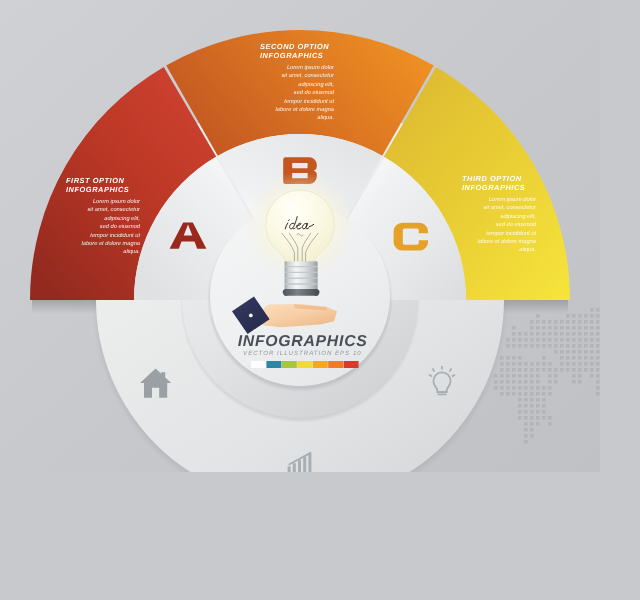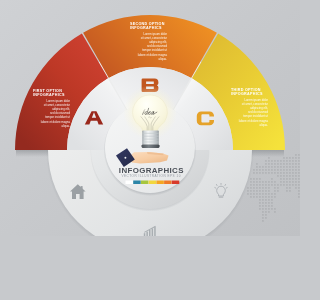--- a/index.html
+++ b/index.html
@@ -1,17 +1,17 @@
 <!DOCTYPE html>
 <html><head>
 <meta charset="utf-8">
 <style>
   html,body{margin:0;padding:0;width:300px;height:300px;overflow:hidden;background:#c7c9cc;}
   body{font-family:"Liberation Sans",sans-serif;}
-  #stage{position:relative;width:300px;height:236px;overflow:hidden;}
+  #stage{position:relative;width:300px;height:236px;overflow:hidden;font-style:italic;}
   svg{display:block;}
   .ttl{font-weight:bold;font-size:3.7px;letter-spacing:.28px;fill:#ffffff;}
   .bdy{font-size:2.85px;fill:#ffffff;opacity:.93;}
   .infoT{font-weight:bold;font-size:7.9px;letter-spacing:.37px;fill:#4a4f57;}
   .infoS{font-size:3.05px;letter-spacing:.5px;fill:#9298a0;}
   .wm{font-size:21px;font-weight:bold;fill:#ffffff;opacity:.13;letter-spacing:-0.5px;}
 </style>
 </head>
 <body>
 

